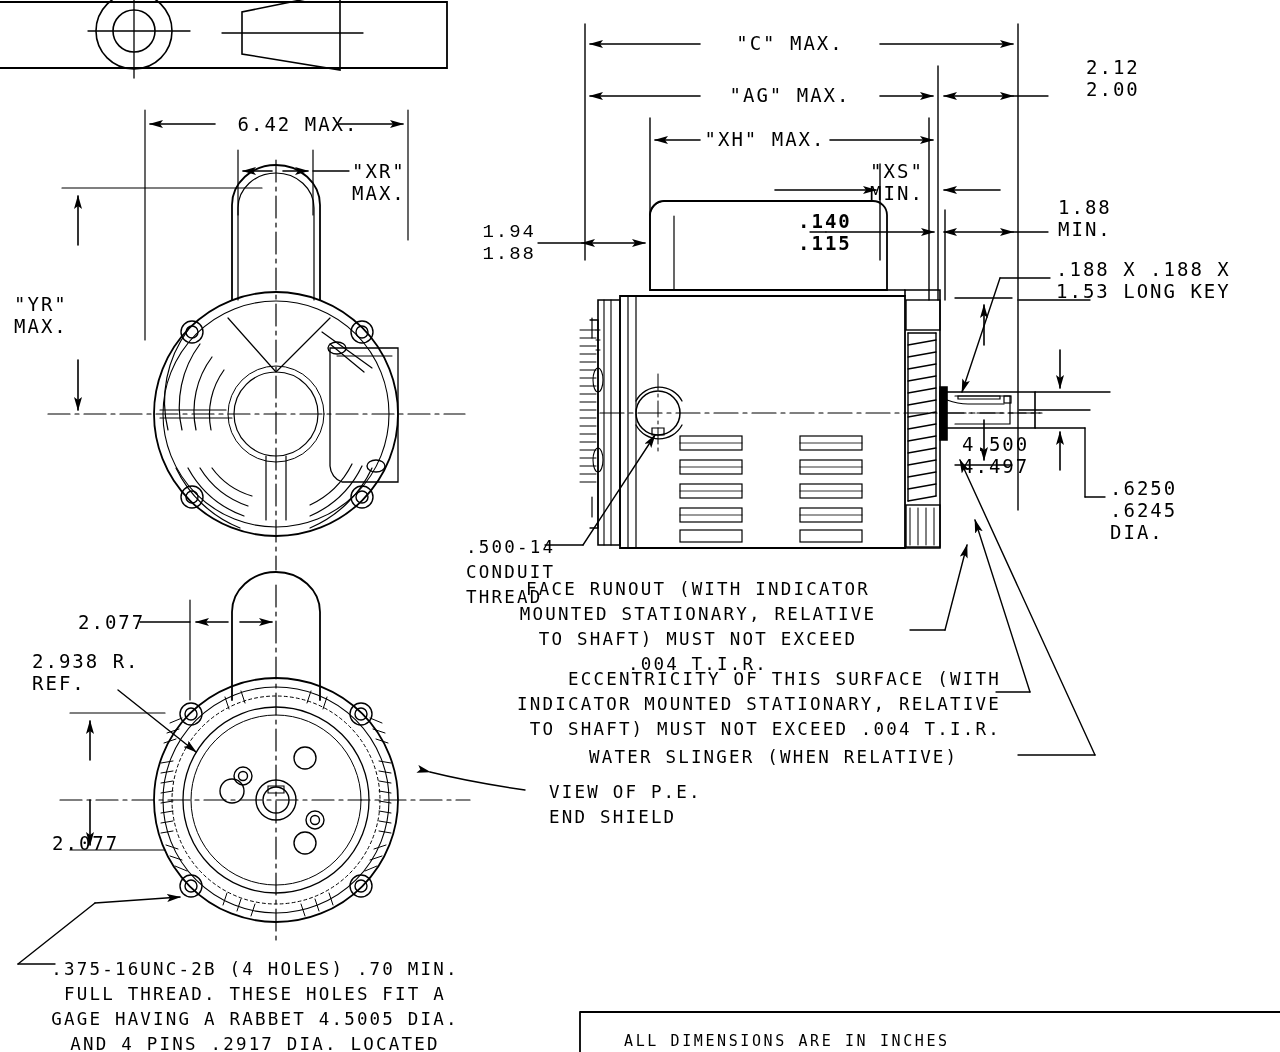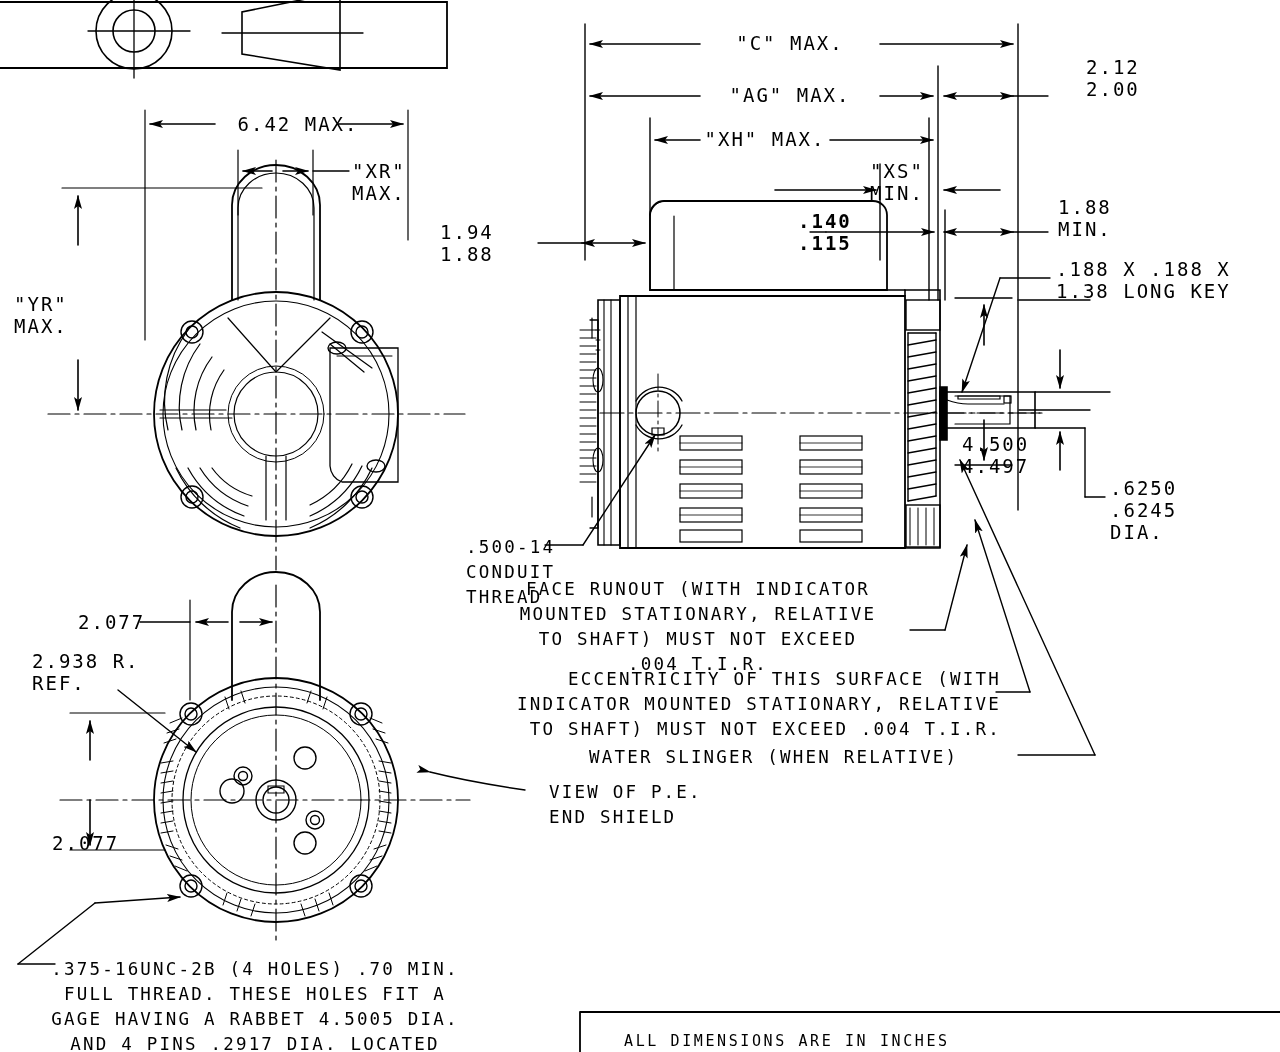--- a/index.html
+++ b/index.html
@@ -6,21 +6,21 @@
   html,body{margin:0;padding:0;background:#ffffff;}
   body{width:1280px;height:1052px;overflow:hidden;
        font-family:"DejaVu Sans Mono","Liberation Mono",monospace;}
   #sheet{position:relative;width:1280px;height:1052px;background:#fff;}
   #sheet svg{position:absolute;left:0;top:0;}
   .dimtxt{position:absolute;color:#000;font-family:"DejaVu Sans Mono","Liberation Mono",monospace;
           font-size:19px;letter-spacing:2.0px;line-height:22px;white-space:pre;}
   .note{position:absolute;color:#000;font-family:"DejaVu Sans Mono","Liberation Mono",monospace;
         font-size:17.5px;letter-spacing:2.2px;line-height:25px;white-space:pre;}
   .ctr{text-align:center;}
-  .rgt{}
+  .rgt{text-align:right;font-family:Liberation Mono, monospace;}
 </style>
 </head>
 <body>
 
 <div id="sheet">
 
 <svg width="1280" height="1052" viewBox="0 0 1280 1052">
   <defs>
     <marker id="ah" markerWidth="14" markerHeight="8" refX="13" refY="4" orient="auto" markerUnits="userSpaceOnUse">
       <path d="M0,0 L14,4 L0,8 L3,4 Z" fill="#000"></path>
@@ -380,21 +380,21 @@
 MIN.</div>
 <div class="dimtxt" style="left:1058px;top:56px;margin-left:28px;">2.12
 2.00</div>
 <div class="dimtxt" style="left:1058px;top:196px;">1.88
 MIN.</div>
 <div class="dimtxt rgt" style="left:440px;top:221px;width:96px;">1.94
 1.88</div>
 <div class="dimtxt" style="left:798px;top:210px;font-weight:bold;">.140
 .115</div>
 <div class="dimtxt" style="left:1056px;top:258px;">.188 X .188 X
-1.38 LONG KEY</div>
+1.53 LONG KEY</div>
 <div class="dimtxt" style="left:962px;top:433px;">4.500
 4.497</div>
 <div class="dimtxt" style="left:1110px;top:477px;">.6250
 .6245
 DIA.</div>
 
 <div class="note" style="left:466px;top:535px;">.500-14
 CONDUIT
 THREAD</div>
 <div class="note ctr" style="left:508px;top:577px;width:380px;">FACE RUNOUT (WITH INDICATOR

